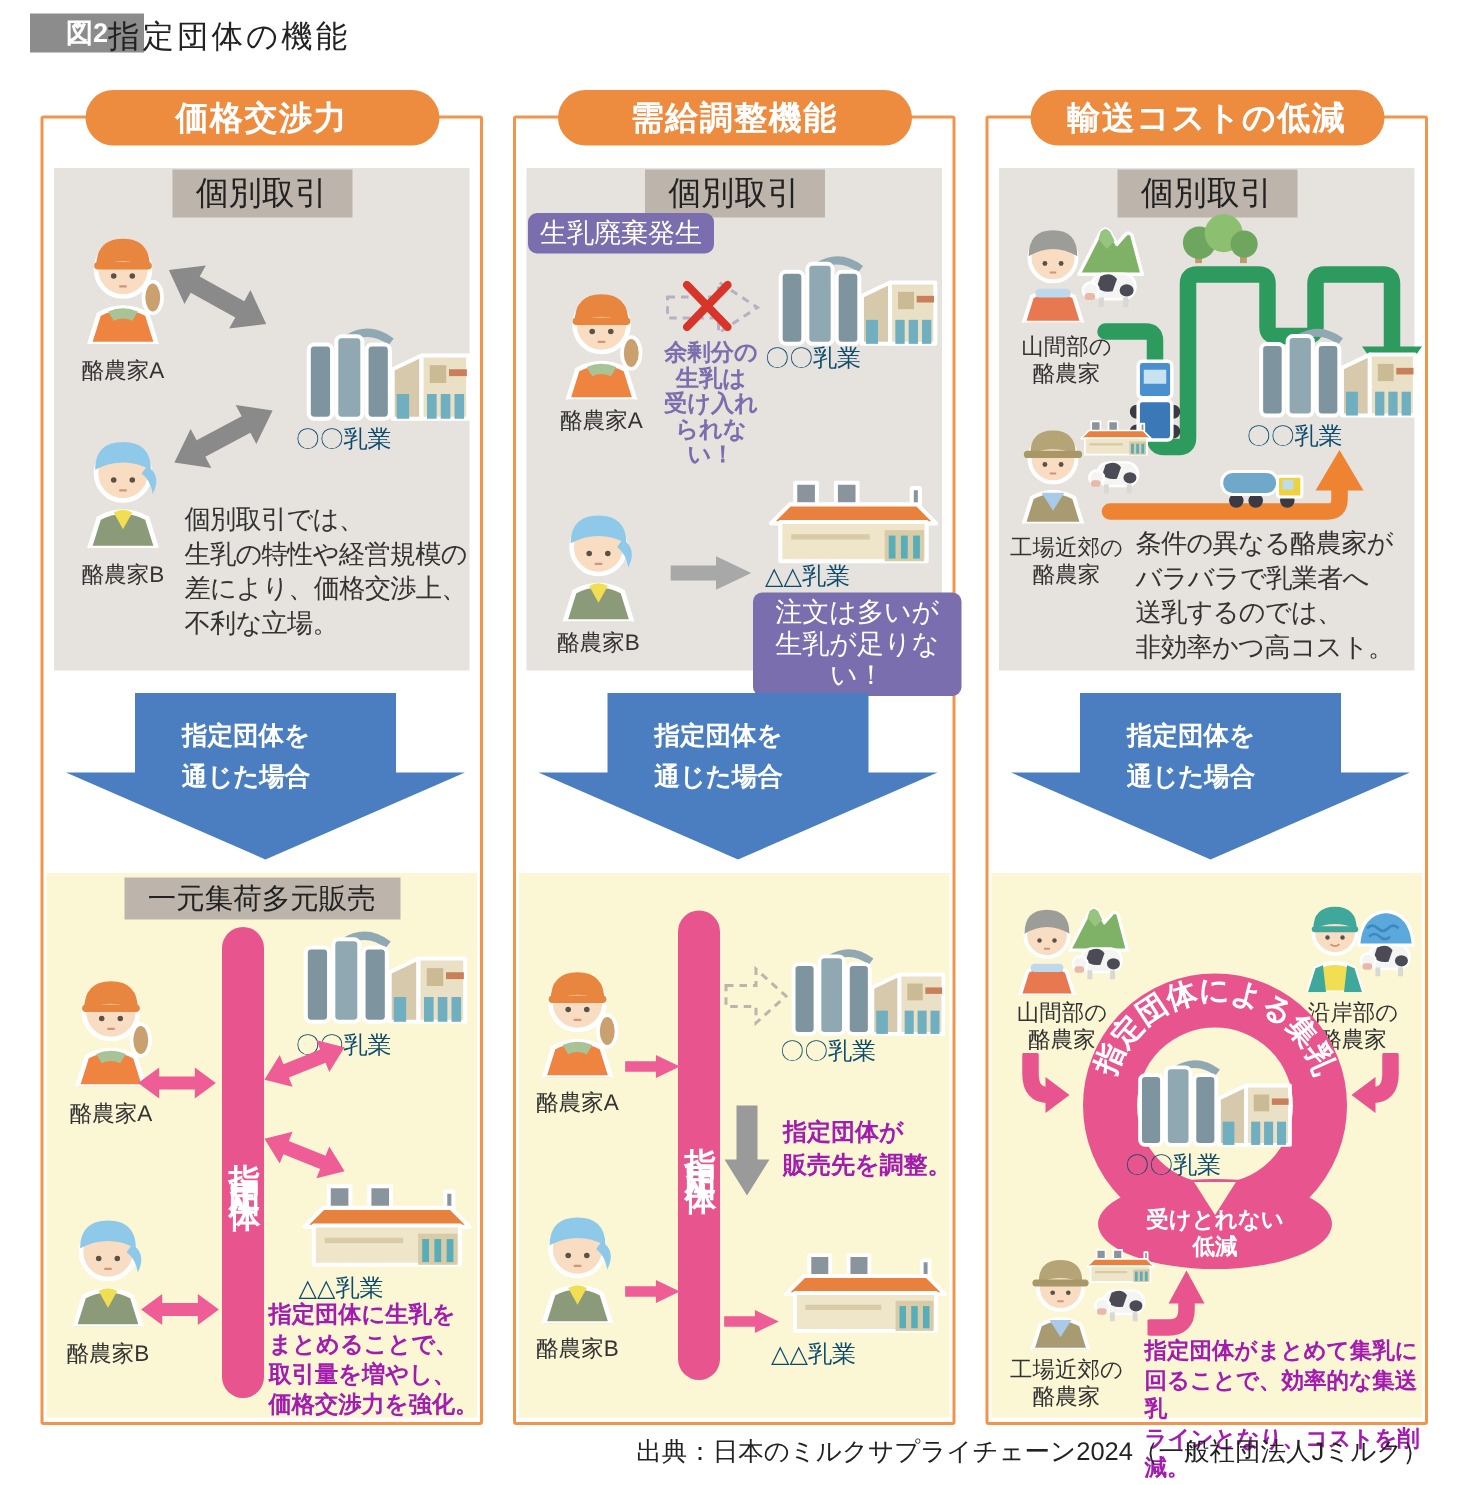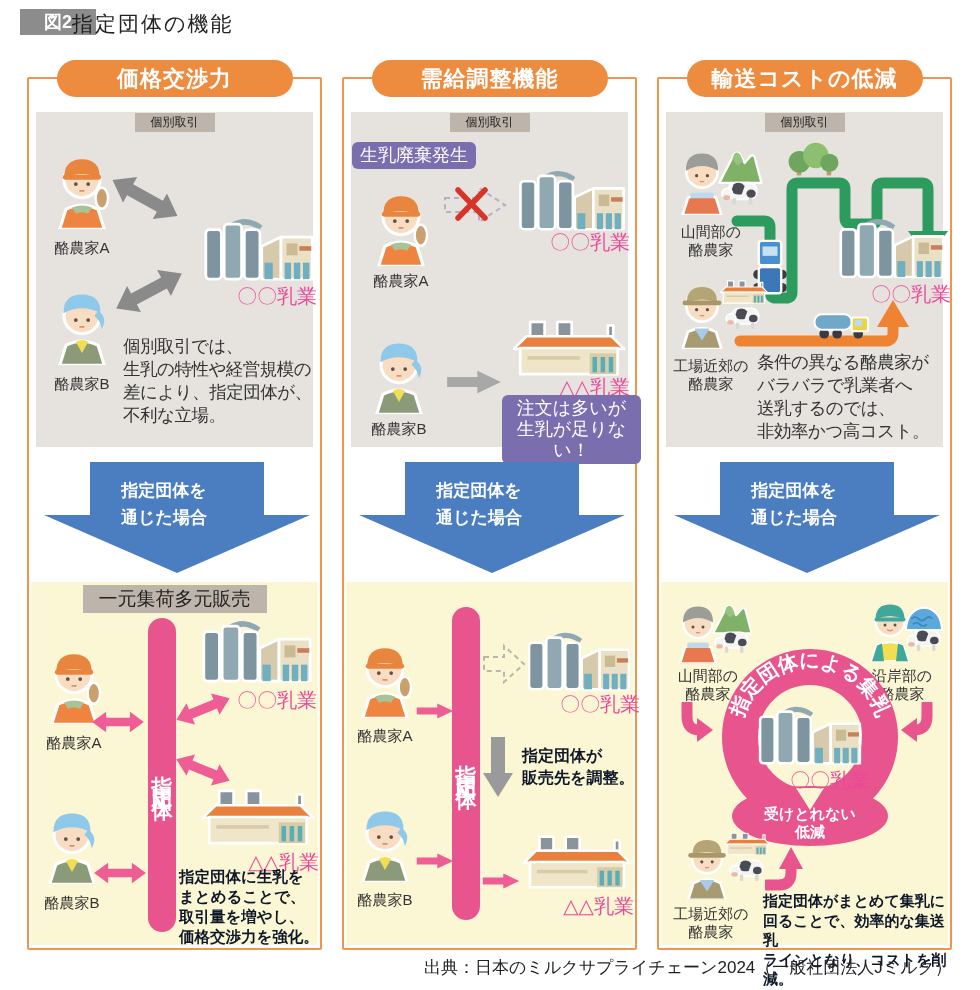--- a/index.html
+++ b/index.html
@@ -8,29 +8,29 @@
   .abs{position:absolute}
   .pre{white-space:pre-line}
   .ctr{text-align:center}
   .col{position:absolute;top:77px;width:295px;height:873px;background:#fff;
        border:2.5px solid #F0954C;border-radius:2px;box-sizing:border-box}
   .banner{position:absolute;top:-19px;left:50%;transform:translateX(-50%);width:236px;height:37px;
           background:#ED8B3F;border-radius:19px;color:#fff;font-weight:bold;font-size:22px;
           line-height:37px;text-align:center;letter-spacing:1px}
   .graypanel{position:absolute;left:7px;right:7px;top:33px;height:335px;background:#E6E2DE}
   .boxlabel{position:absolute;left:50%;transform:translateX(-50%);background:#BDB4AB;color:#222;
-            font-size:12px;padding:1px 16px;white-space:nowrap}
+            font-size:22px;padding:1px 16px;white-space:nowrap}
   .yellowpanel{position:absolute;left:2px;right:2px;top:503px;bottom:3px;background:#FBF6D3}
   .name{font-size:15px;color:#333;text-align:center;line-height:18px}
-  .dairy{font-size:20px;color:#ec4899;text-align:right;white-space:nowrap}
+  .dairy{font-size:16px;color:#0c4a6e;text-align:left;white-space:nowrap}
   .cap{font-size:17.5px;line-height:23px;color:#333;letter-spacing:-0.5px}
   .badge{background:#7B6EAE;color:#fff;font-weight:normal;font-size:18px;line-height:21px;
          border-radius:6px;padding:3px 8px;text-align:center}
   .purplenote{color:#7B6EAE;font-weight:600;font-size:15.5px;line-height:17px;text-align:center}
-  .pinktxt{color:#0f172a;font-weight:bold}
+  .pinktxt{color:#a21caf;font-weight:bold}
   .bluearrow-text{color:#fff;font-weight:bold;font-size:17px;line-height:27px;text-align:center}
   .pinkbar{position:absolute;width:28px;background:#E8548E;border-radius:14px;
            display:flex;align-items:center;justify-content:center}
   .vtext{writing-mode:vertical-rl;text-orientation:upright;color:#fff;font-weight:bold;
          font-size:21px;letter-spacing:8px}
   .fig-badge{background:#8C8C8C;color:#fff;font-weight:bold;font-size:18px;line-height:26px;
              padding:0 24px}
   .pagetitle{font-size:21px;color:#222;letter-spacing:2px}
   .source{font-size:17px;color:#222}
   svg{display:block}
@@ -205,21 +205,21 @@
 
   <svg class="abs" style="left:66px;top:102px;width:100px;height:34px;color:#8A8A8A;transform:rotate(29deg)" viewBox="0 0 100 44">
       <use href="#sym-dbl"></use>
     </svg>
   <svg class="abs" style="left:70px;top:195px;width:100px;height:34px;color:#8A8A8A;transform:rotate(-28deg)" viewBox="0 0 100 44">
       <use href="#sym-dbl"></use>
     </svg>
 
   <div class="abs cap pre" style="left:94px;top:256px;width:196px">個別取引では、
 生乳の特性や経営規模の
-差により、指定団体が、
+差により、価格交渉上、
 不利な立場。</div>
 
   <svg class="abs" style="left:13px;top:380px;width:270px;height:117px" viewBox="0 0 270 115">
       <use href="#sym-bigblue"></use>
     </svg>
   <div class="abs bluearrow-text pre" style="left:35px;top:398px;width:200px">指定団体を
 通じた場合</div>
 
   <div class="yellowpanel"></div>
   <div class="boxlabel" style="top:506px;font-size:19px">一元集荷多元販売</div>
@@ -275,20 +275,24 @@
 
   <svg class="abs" style="left:26px;top:100px;width:62px;height:94px" viewBox="0 0 100 130">
       <use href="#sym-farmer-a"></use>
     </svg>
   <div class="abs name" style="left:7px;top:193px;width:100px">酪農家A</div>
 
   <svg class="abs" style="left:98px;top:106px;width:68px;height:40px" viewBox="0 0 66 40">
     <path d="M2 13 H36 V3 L62 20 L36 37 V27 H2 Z" fill="none" stroke="#B9AFC4" stroke-width="2" stroke-dasharray="5 4"></path>
     <path d="M15 5 L42 33 M42 5 L15 33" stroke="#D8352A" stroke-width="5.5" stroke-linecap="round"></path>
   </svg>
+  <div class="abs purplenote pre" style="left:92px;top:148px;width:76px">余剰分の
+生乳は
+受け入れ
+られない！</div>
 
   <svg class="abs" style="left:170px;top:88px;width:116px;height:64px" viewBox="0 0 120 72">
       <use href="#sym-factory-oo"></use>
     </svg>
   <div class="abs dairy" style="left:166px;top:150px;width:120px">〇〇乳業</div>
 
   <svg class="abs" style="left:24px;top:248px;width:62px;height:94px" viewBox="0 0 100 130">
       <use href="#sym-farmer-b"></use>
     </svg>
   <div class="abs name" style="left:5px;top:341px;width:100px">酪農家B</div>

